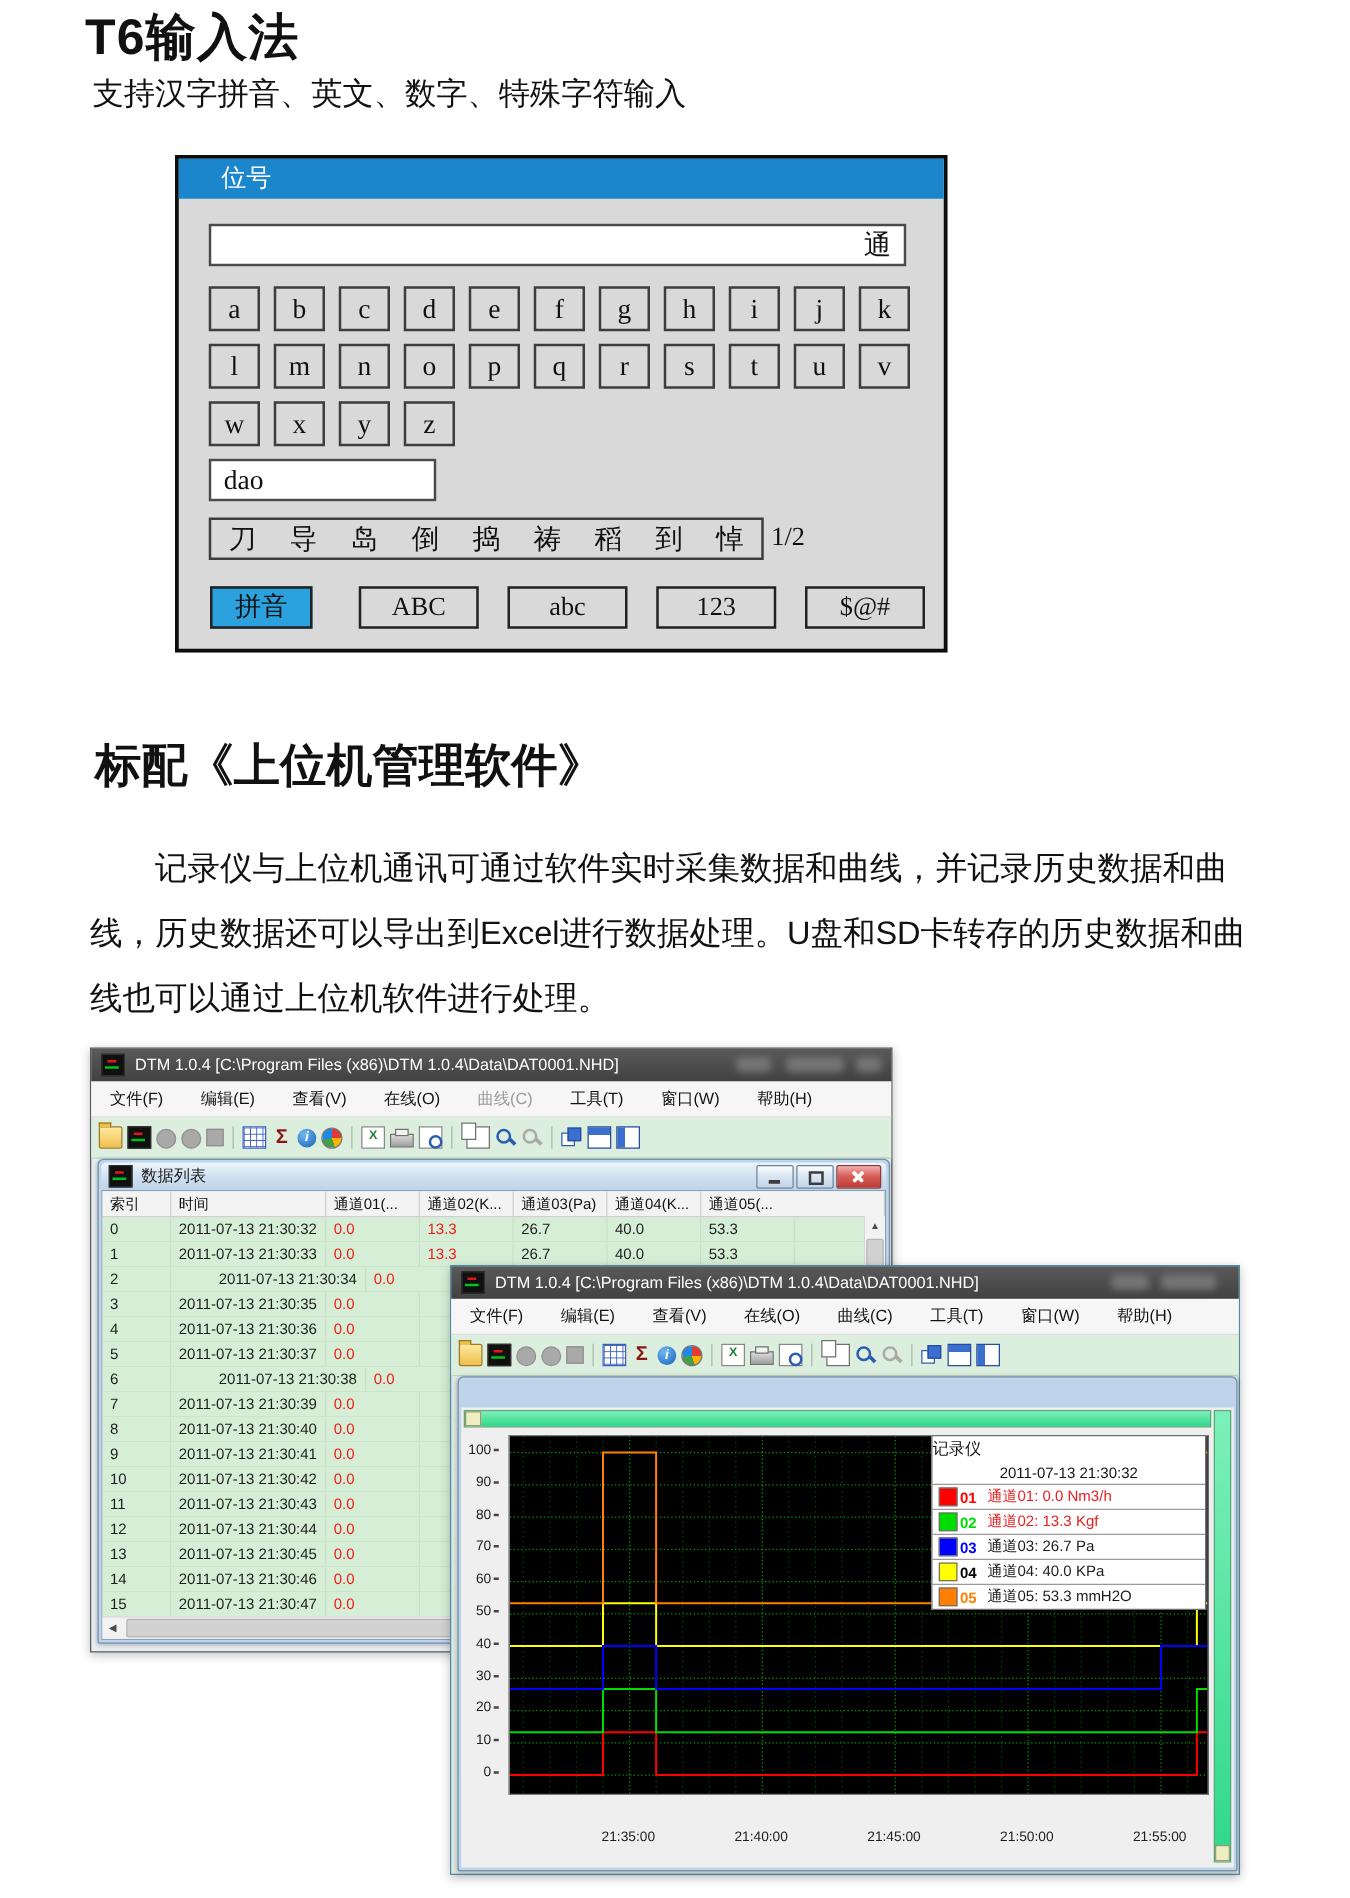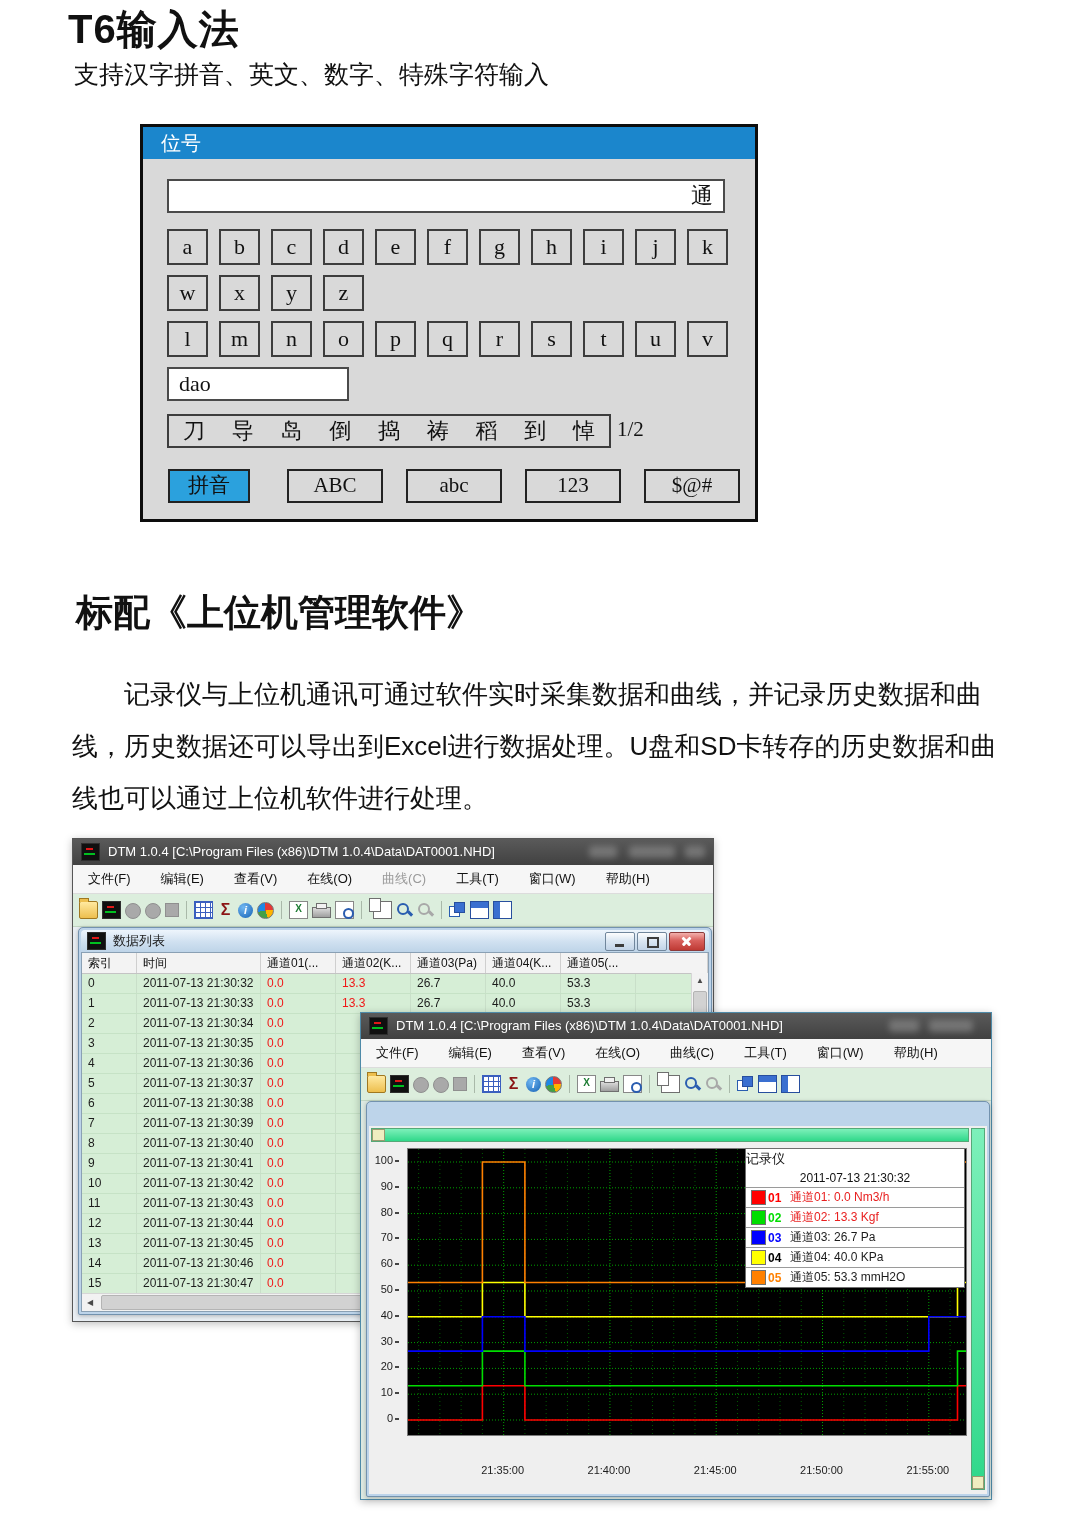--- a/index.html
+++ b/index.html
@@ -3,21 +3,21 @@
 <meta charset="utf-8">
 <style>
   html,body{margin:0;padding:0;background:#fff;}
   body{width:1080px;height:1518px;position:relative;font-family:"Liberation Sans",sans-serif;color:#111;overflow:hidden;}
   .abs{position:absolute;}
 
   
   #ime-title{left:68px;top:2px;font-size:40px;font-weight:600;letter-spacing:1px;}
   #ime-subtitle{left:74px;top:58px;font-size:25px;font-weight:400;}
   #ime-panel{left:140px;top:124px;width:612px;height:392px;background:#d9d9d9;border:3px solid #0d0d0d;font-family:"Liberation Serif",serif;}
-  #ime-titlebar{left:0;top:0;right:0;height:32px;background:#1b86cc;color:#fff;font-size:20px;line-height:32px;padding-left:18px;}
+  #ime-titlebar{left:0;top:0;right:0;height:32px;background:#1b86cc;color:#fff;font-size:20px;line-height:32px;padding-left:34px;}
   #ime-input{left:24px;top:52px;width:544px;height:30px;background:#fff;border:2px solid #4a4a4a;font-size:22px;line-height:30px;text-align:right;padding-right:10px;}
   #kb{left:24px;top:102px;right:0;}
   .kb-row{height:46px;white-space:nowrap;}
   .key{display:inline-block;width:37px;height:32px;border:2px solid #3d3d3d;margin-right:11px;text-align:center;font-size:22px;line-height:31px;vertical-align:top;}
   #pinyin-box{left:24px;top:240px;width:168px;height:30px;background:#fff;border:2px solid #4a4a4a;font-size:22px;line-height:30px;padding-left:10px;}
   #cand-box{left:24px;top:287px;width:412px;height:30px;border:2px solid #3d3d3d;display:flex;justify-content:space-between;align-items:center;padding:0 14px;font-size:22px;}
   #cand-page{left:474px;top:290px;font-size:21px;}
   #modes{left:0;top:342px;right:0;height:34px;display:flex;}
   .mode{height:30px;border:2px solid #222;text-align:center;font-size:21px;line-height:29px;background:#d9d9d9;}
   .mode.active{background:#2ba1dd;}
@@ -113,22 +113,22 @@
 <body>
 
 <div class="abs" id="ime-title">T6输入法</div>
 <div class="abs" id="ime-subtitle">支持汉字拼音、英文、数字、特殊字符输入</div>
 
 <div class="abs" id="ime-panel">
   <div class="abs" id="ime-titlebar">位号</div>
   <div class="abs" id="ime-input">通</div>
   <div class="abs" id="kb">
       <div class="kb-row"><div class="key">a</div><div class="key">b</div><div class="key">c</div><div class="key">d</div><div class="key">e</div><div class="key">f</div><div class="key">g</div><div class="key">h</div><div class="key">i</div><div class="key">j</div><div class="key">k</div></div>
+      <div class="kb-row"><div class="key">l</div><div class="key">m</div><div class="key">n</div><div class="key">o</div><div class="key">p</div><div class="key">q</div><div class="key">r</div><div class="key">s</div><div class="key">t</div><div class="key">u</div><div class="key">v</div></div>
       <div class="kb-row"><div class="key">w</div><div class="key">x</div><div class="key">y</div><div class="key">z</div></div>
-      <div class="kb-row"><div class="key">l</div><div class="key">m</div><div class="key">n</div><div class="key">o</div><div class="key">p</div><div class="key">q</div><div class="key">r</div><div class="key">s</div><div class="key">t</div><div class="key">u</div><div class="key">v</div></div>
     </div>
   <div class="abs" id="pinyin-box">dao</div>
   <div class="abs" id="cand-box">
       <span class="cand">刀</span>
       <span class="cand">导</span>
       <span class="cand">岛</span>
       <span class="cand">倒</span>
       <span class="cand">捣</span>
       <span class="cand">祷</span>
       <span class="cand">稻</span>
@@ -223,21 +223,21 @@
             <div class="td" style="width: 55px;">1</div>
             <div class="td" style="width: 124px;">2011-07-13 21:30:33</div>
             <div class="td red" style="width: 75px;">0.0</div>
             <div class="td red" style="width: 75px;">13.3</div>
             <div class="td" style="width: 75px;">26.7</div>
             <div class="td" style="width: 75px;">40.0</div>
             <div class="td" style="width: 75px;">53.3</div>
           </div>
           <div class="tr">
             <div class="td" style="width: 55px;">2</div>
-            <div class="td" style="width: 124px;">2011-07-13 21:30:34</div>
+            <div class="td" style="width: 124px; margin-left: 32px;">2011-07-13 21:30:34</div>
             <div class="td red" style="width: 75px;">0.0</div>
             <div class="td" style="width: 75px;"></div>
             <div class="td" style="width: 75px;"></div>
             <div class="td" style="width: 75px;"></div>
             <div class="td" style="width: 75px;"></div>
           </div>
           <div class="tr">
             <div class="td" style="width: 55px;">3</div>
             <div class="td" style="width: 124px;">2011-07-13 21:30:35</div>
             <div class="td red" style="width: 75px;">0.0</div>
@@ -259,21 +259,21 @@
             <div class="td" style="width: 55px;">5</div>
             <div class="td" style="width: 124px;">2011-07-13 21:30:37</div>
             <div class="td red" style="width: 75px;">0.0</div>
             <div class="td" style="width: 75px;"></div>
             <div class="td" style="width: 75px;"></div>
             <div class="td" style="width: 75px;"></div>
             <div class="td" style="width: 75px;"></div>
           </div>
           <div class="tr">
             <div class="td" style="width: 55px;">6</div>
-            <div class="td" style="width: 124px;">2011-07-13 21:30:38</div>
+            <div class="td" style="width: 124px; margin-left: 32px;">2011-07-13 21:30:38</div>
             <div class="td red" style="width: 75px;">0.0</div>
             <div class="td" style="width: 75px;"></div>
             <div class="td" style="width: 75px;"></div>
             <div class="td" style="width: 75px;"></div>
             <div class="td" style="width: 75px;"></div>
           </div>
           <div class="tr">
             <div class="td" style="width: 55px;">7</div>
             <div class="td" style="width: 124px;">2011-07-13 21:30:39</div>
             <div class="td red" style="width: 75px;">0.0</div>

